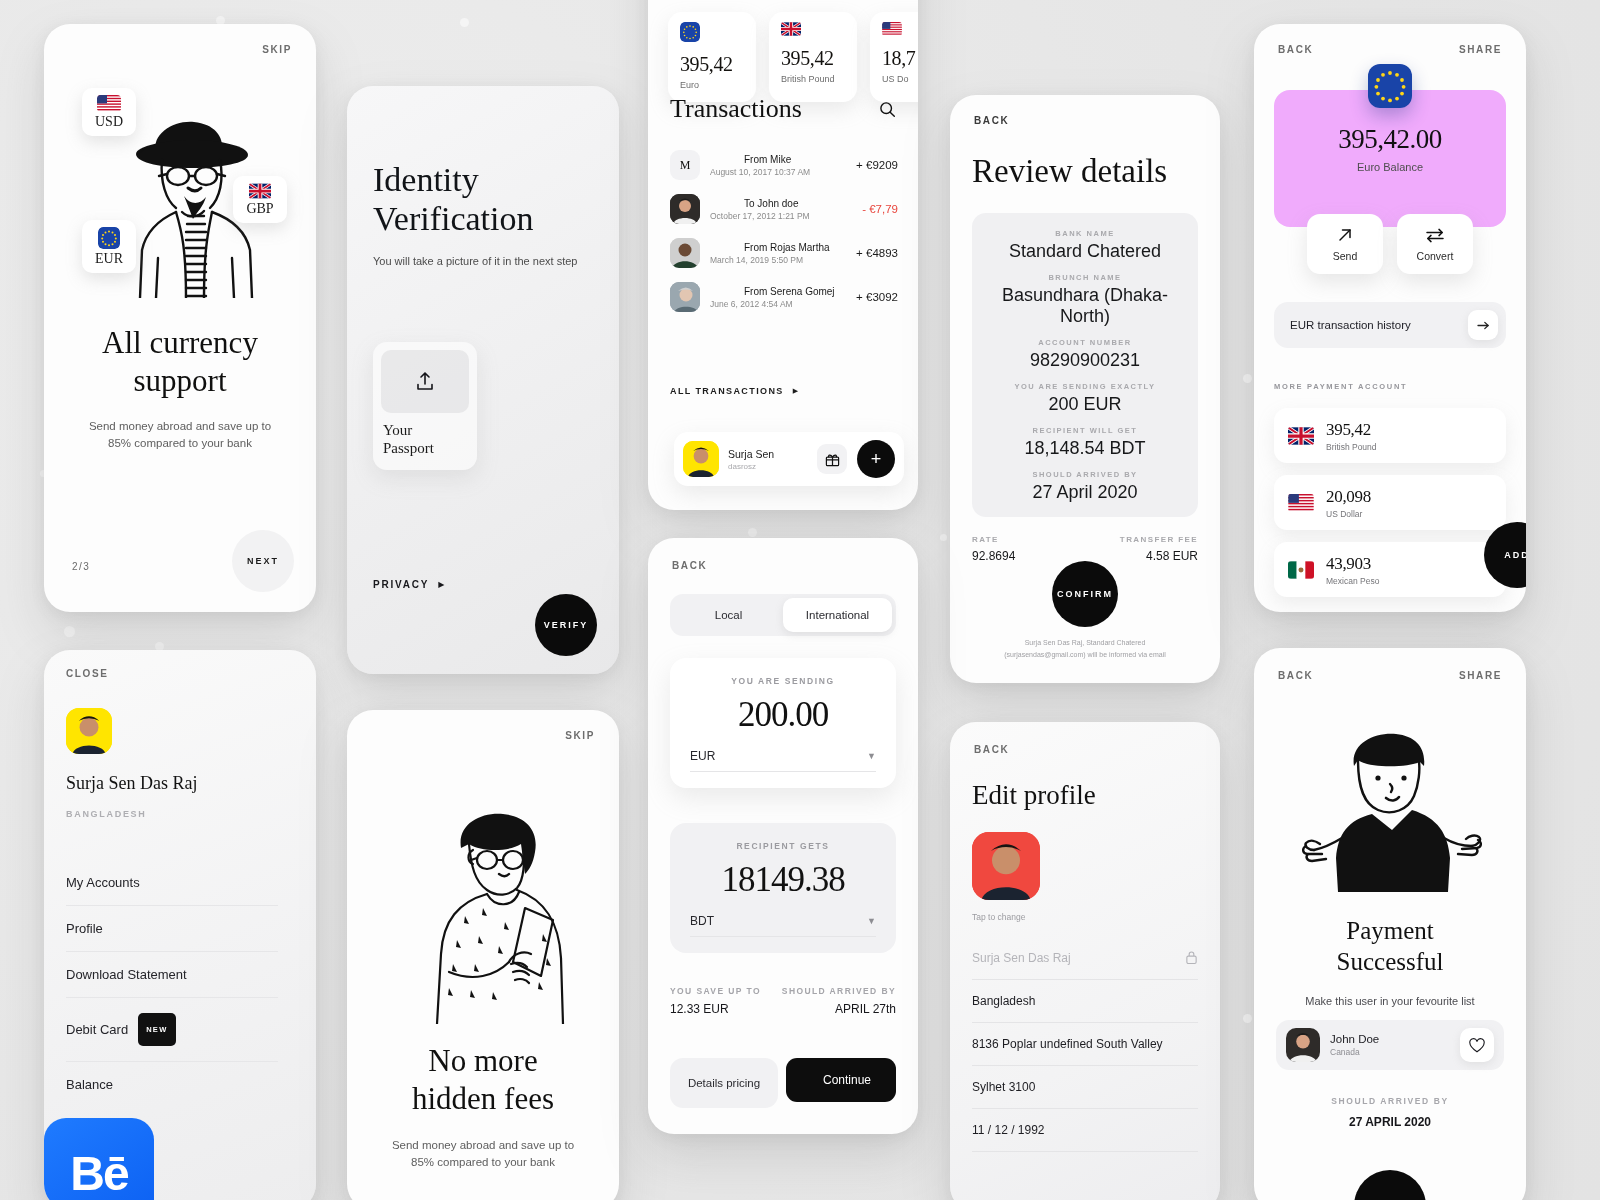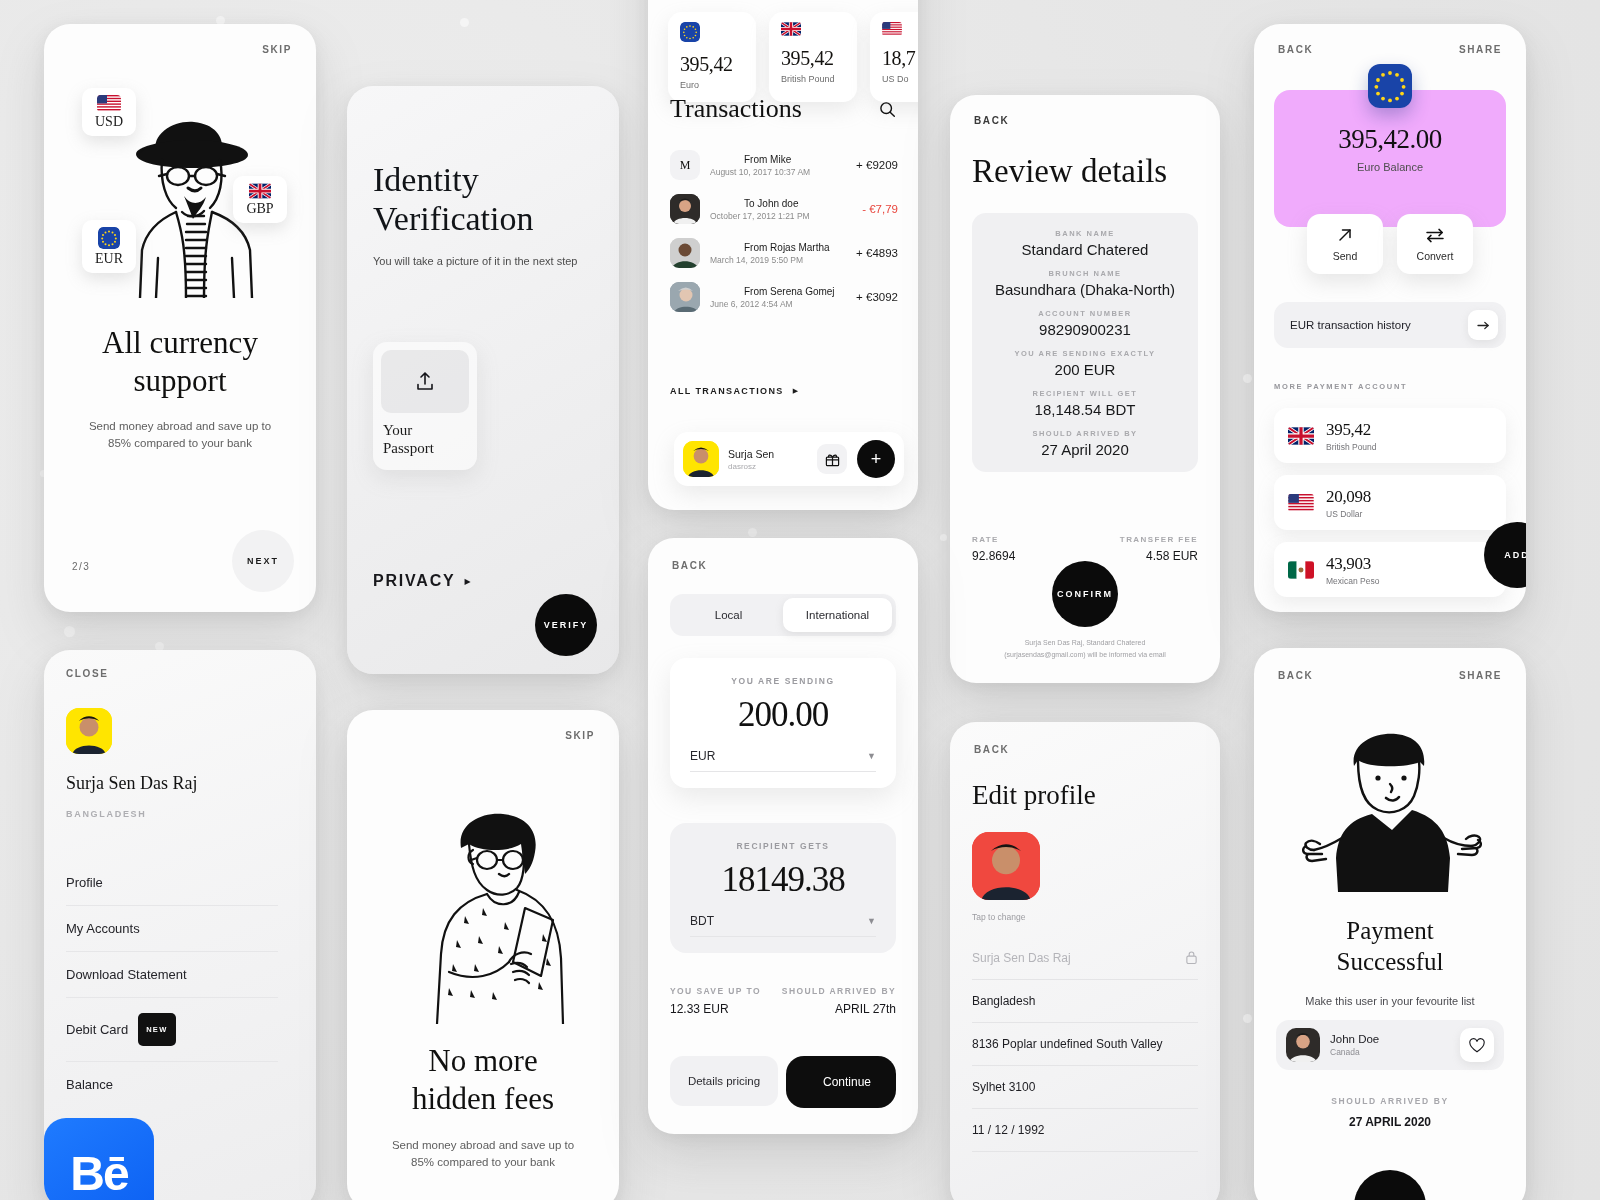--- a/index.html
+++ b/index.html
@@ -72,21 +72,21 @@
   .tx-amt.neg { color:#e8453c; }
   .all-tx { font-size:9px; font-weight:700; letter-spacing:1.4px; color:#1c1c1c; }
   .mini-user { background:#fff; border-radius:14px; box-shadow:0 8px 22px rgba(160,160,160,.2);
                display:flex; align-items:center; gap:9px; padding:8px 9px; }
 
   
   #p4 { left:950px; top:95px; width:270px; height:588px; }
   .rev-title { font-family:"Liberation Serif",serif; font-size:33px; color:#111; }
   .rev-box { background:#f0f0f2; border-radius:14px; padding:16px 12px 14px; text-align:center; }
   .rev-k { font-size:7.5px; letter-spacing:1.5px; color:#a9a9ad; font-weight:600; }
-  .rev-v { font-size:15px; color:#17181a; margin:3px 0 11px; }
+  .rev-v { font-size:18px; color:#17181a; margin:3px 0 11px; }
   .rate-k { font-size:8px; letter-spacing:1.4px; color:#a9a9ad; font-weight:600; }
   .rate-v { font-size:12px; color:#17181a; margin-top:5px; }
   .fineprint { font-size:7px; color:#a0a0a4; text-align:center; line-height:1.7; }
 
   
   #p5 { left:1254px; top:24px; width:272px; height:588px; }
   .bal-box { background:#f0abfc; border-radius:16px; padding:34px 14px 14px; text-align:center; position:relative; }
   .bal-amt { font-family:"Liberation Serif",serif; font-size:27px; color:#111; letter-spacing:-.5px; }
   .bal-lbl { font-size:11px; color:#4e4e4e; margin-top:6px; }
   .act-btn { width:76px; height:60px; background:#fff; border-radius:13px;
@@ -128,21 +128,21 @@
   .amt-card.grey { background:#f1f1f3; }
   .amt-k { font-size:8.5px; letter-spacing:1.6px; color:#9b9ba0; font-weight:600; }
   .amt-v { font-family:"Liberation Serif",serif; font-size:35px; color:#111; letter-spacing:-1px; margin:9px 0 14px; }
   .cur-sel { display:flex; align-items:center; border-bottom:1px solid #e5e5e7; padding-bottom:8px; }
   .cur-sel .c { font-size:12px; color:#27272c; }
   .cur-sel .ar { margin-left:auto; color:#8d8d92; font-size:9px; }
   .foot-k { font-size:8.5px; letter-spacing:1.4px; color:#a5a5aa; font-weight:600; }
   .foot-v { font-size:12px; color:#17171b; margin-top:6px; }
   .btn-ghost { flex:0 0 108px; height:50px; border-radius:13px; background:#f1f1f3;
                display:flex; align-items:center; justify-content:center; font-size:11.5px; color:#2b2b30; }
-  .btn-dark { flex:1; height:52px; border-radius:18px; background:#0d0d0d;
+  .btn-dark { flex:1; height:44px; border-radius:11px; background:#0d0d0d;
               display:flex; align-items:center; justify-content:center; font-size:12px; color:#fff;padding-left:12px; }
 
   
   #p8 { left:950px; top:722px; width:270px; height:490px;
         background:linear-gradient(155deg,#fbfbfb 0%,#f3f3f4 65%,#ededef 100%); }
   .ep-title { font-family:"Liberation Serif",serif; font-size:27px; color:#111; }
   .ep-tap { font-size:8.5px; color:#9c9ca1; }
   .ep-field { border-bottom:1px solid #e4e4e6; padding:14px 0; display:flex; align-items:center;
               font-size:12px; color:#1d1d22; }
   .ep-field.ph { color:#b4b4b9; }
@@ -297,21 +297,21 @@
             </g>
           </svg>
         </div>
         <div class="upload-label">
           <span>Your</span><br><span>Passport</span>
         </div>
       </div>
     </div>
 
     <div style="position:absolute;left:26px;bottom:84px;display:flex;align-items:center;gap:9px;">
-      <span style="font-size:16px;font-weight:700;letter-spacing:1.8px;color:#18181c;">PRIVACY</span>
+      <span style="font-size:10px;font-weight:700;letter-spacing:1.8px;color:#18181c;">PRIVACY</span>
       <span style="font-size:8px;color:#18181c;">▶</span>
     </div>
 
     <div class="round-btn" style="right:22px;bottom:18px;width:62px;height:62px;background:#0b0b0b;color:#fff;">VERIFY</div>
   </div>
 
   <div class="phone" id="p3">
 
     <div style="position:absolute;left:20px;top:162px;display:flex;gap:13px;">
       <div class="curcard">
@@ -632,24 +632,24 @@
         <path d="M10 10 q8 -7 16 0 q-8 -4 -16 0" fill="#171512"></path>
         <path d="M5 36 C7 27 29 27 31 36 Z" fill="#1b2330"></path>
       </svg>
     </div>
 
     <div class="dr-name" style="position:absolute;left:22px;top:123px;">Surja Sen Das Raj</div>
     <div class="dr-country" style="position:absolute;left:22px;top:152px;">BANGLADESH</div>
 
     <div style="position:absolute;left:22px;right:38px;top:210px;">
       <div class="menu-item">
+        <span>My Accounts</span>
+      </div>
+      <div class="menu-item">
         <span>Profile</span>
-      </div>
-      <div class="menu-item">
-        <span>My Accounts</span>
       </div>
       <div class="menu-item">
         <span>Download Statement</span>
       </div>
       <div class="menu-item">
         <span>Debit Card</span>
         <span class="badge-new">NEW</span>
       </div>
       <div class="menu-item" style="border-bottom:none;">
         <span>Balance</span>

